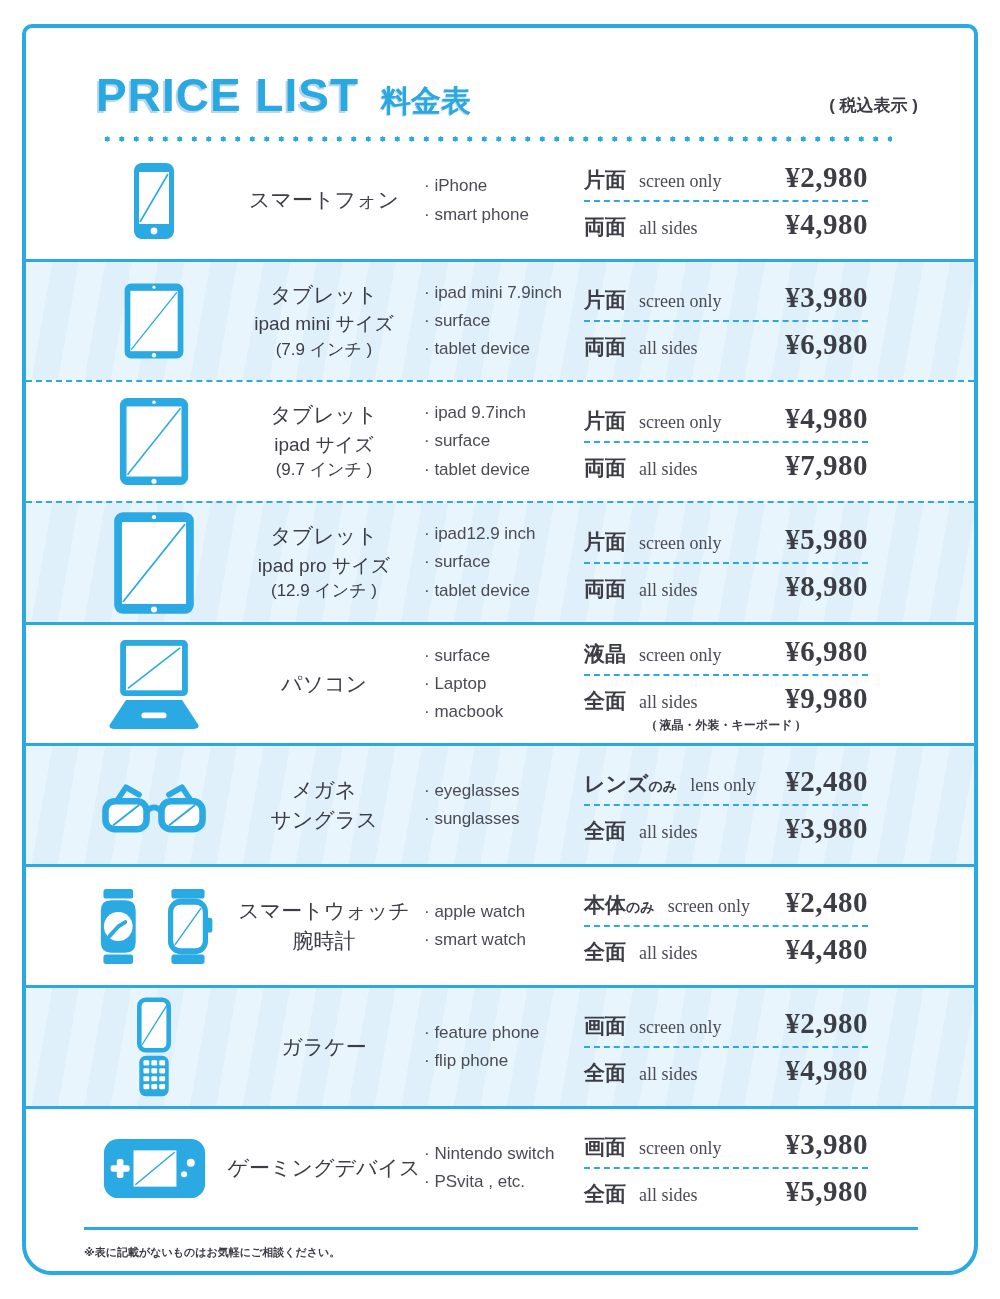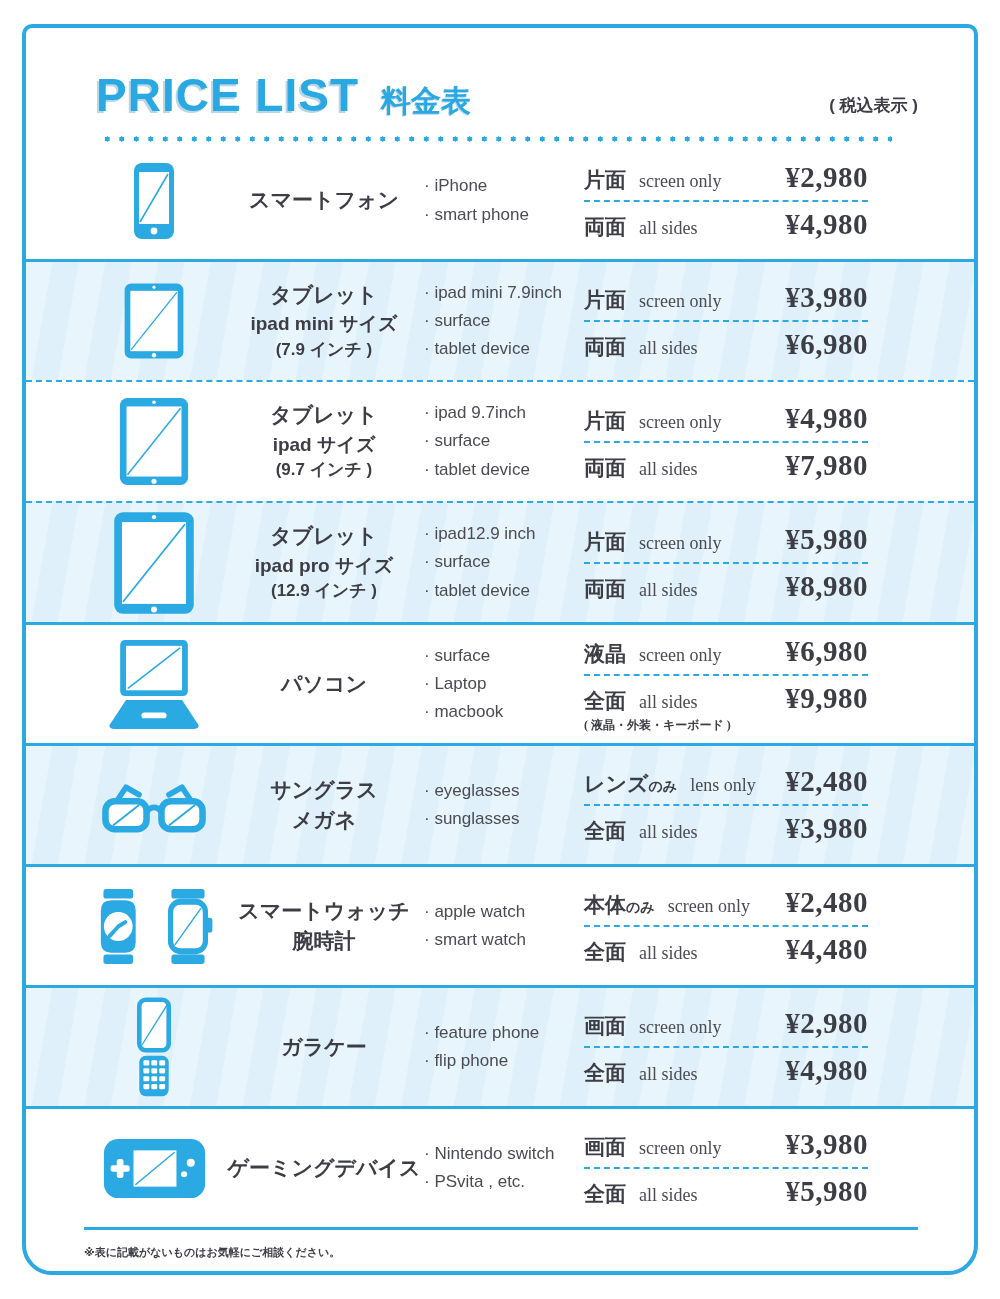--- a/index.html
+++ b/index.html
@@ -42,29 +42,29 @@
   }
   .row:first-child { height:117px; }
   .row.band {
     background:repeating-linear-gradient(100deg,
       #e9f5fc 0px, #e9f5fc 26px, #dff0fa 26px, #dff0fa 52px);
   }
   .row.b-solid  { border-top:3px solid #2aa9e2; }
   .row.b-dashed { border-top:2px dashed #2aa9e2; }
   .icon-cell { width:140px; display:flex; justify-content:center; align-items:center; flex:none; }
   .name-cell { width:200px; flex:none; text-align:center; line-height:1.45; }
-  .name-line { display:block; font-size:21px; font-weight:bold; color:#3d3d46; }
+  .name-line { display:block; font-size:21px; font-weight:normal; color:#3d3d46; }
   .name-line.md { font-size:19px; }
   .name-line.sm { font-size:17px; }
   .examples-cell { width:160px; flex:none; line-height:1.65; }
   .example { font-size:17px; color:#4b4b54; white-space:nowrap; }
   .example::before { content:"· "; }
   .price-cell { flex:1;font-family:Liberation Serif, serif; }
   .price-line { padding:6px 0; }
-  .price-line + .price-line { border-top:2px dashed #2aa9e2; }
+  .price-line + .price-line { border-top:2px dashed #2aa9e2;text-align:center; }
   .price-main { display:flex; align-items:baseline; }
   .price-jp { font-size:21px; font-weight:bold; color:#3d3d46; white-space:nowrap; }
   .price-jp-small { font-size:14px; font-weight:bold; }
   .price-en { font-size:18px; color:#4b4b54; margin-left:13px; white-space:nowrap; }
   .price-val { margin-left:auto; font-size:29px; font-weight:bold; color:#3d3d46; letter-spacing:0.5px; }
   .price-note { font-size:12px; font-weight:bold; color:#3d3d46; margin-top:2px; }
   
   .footer { flex:1; display:flex; flex-direction:column; }
   .footer-divider { border-top:3px solid #2aa9e2; margin:0 56px 0 58px; }
   .footer-note { font-size:11px; font-weight:bold; color:#3d3d46; padding:15px 0 0 58px; }
@@ -270,22 +270,22 @@
       <path d="M18,34 L30,16 L44,24" fill="none" stroke="#2aa9e2" stroke-width="6" stroke-linecap="round" stroke-linejoin="round"></path>
       <path d="M102,34 L90,16 L76,24" fill="none" stroke="#2aa9e2" stroke-width="6" stroke-linecap="round" stroke-linejoin="round"></path>
       <rect x="8" y="31" width="44" height="30" rx="10" fill="#fff" stroke="#2aa9e2" stroke-width="7"></rect>
       <rect x="68" y="31" width="44" height="30" rx="10" fill="#fff" stroke="#2aa9e2" stroke-width="7"></rect>
       <path d="M52,42 Q60,33 68,42" fill="none" stroke="#2aa9e2" stroke-width="6"></path>
       <line x1="16" y1="57" x2="44" y2="35" stroke="#2aa9e2" stroke-width="2"></line>
       <line x1="76" y1="57" x2="104" y2="35" stroke="#2aa9e2" stroke-width="2"></line>
     </svg>
         </div>
         <div class="name-cell">
+          <span class="name-line">メガネ</span>
           <span class="name-line">サングラス</span>
-          <span class="name-line">メガネ</span>
         </div>
         <div class="examples-cell">
           <div class="example">eyeglasses</div>
           <div class="example">sunglasses</div>
         </div>
         <div class="price-cell">
           <div class="price-line">
             <div class="price-main">
               <span class="price-jp">レンズ<span class="price-jp-small">のみ</span></span>
               <span class="price-en">lens only</span>

